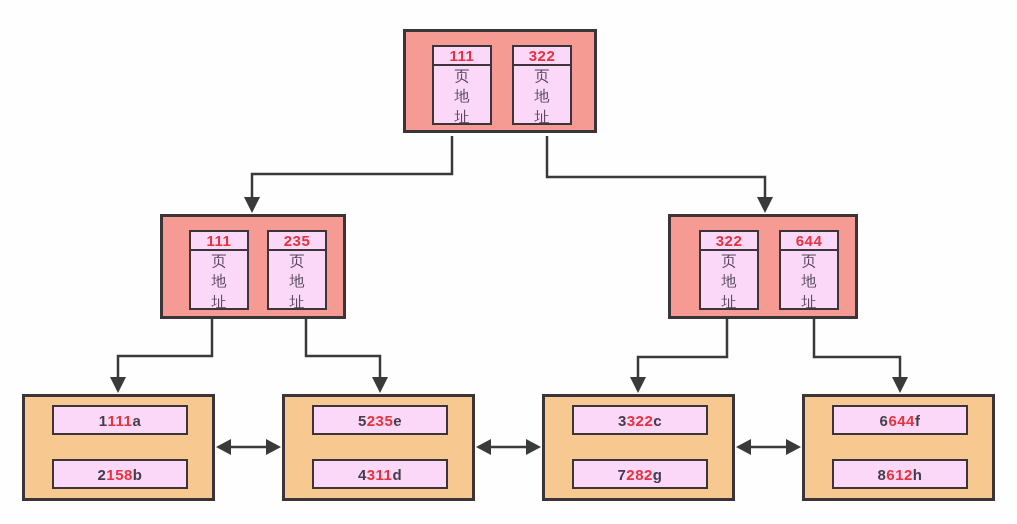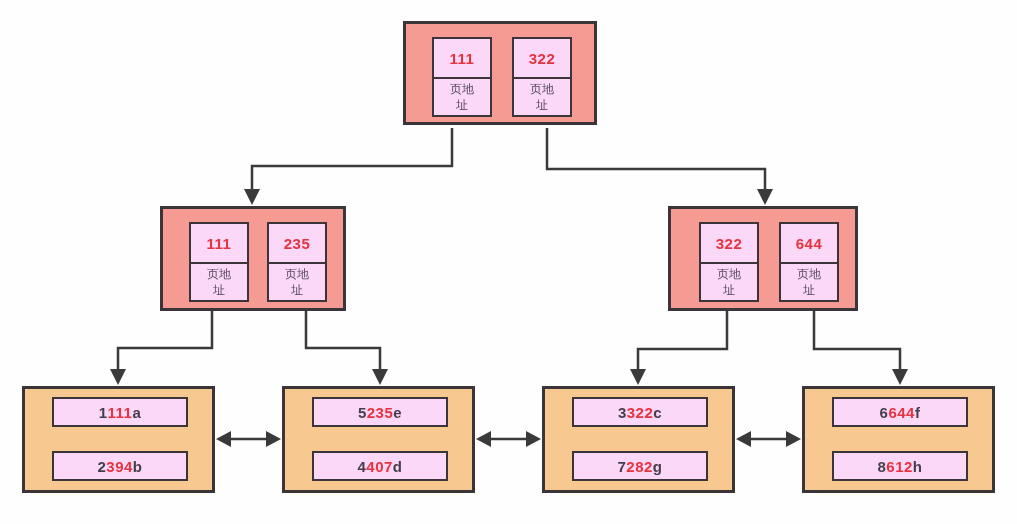--- a/index.html
+++ b/index.html
@@ -2,21 +2,21 @@
 <html><head>
 <meta charset="utf-8">
 <style>
   html,body{margin:0;padding:0;}
   body{
     width:1017px;height:524px;
     background:#fefefe;
     font-family:"Liberation Sans","DejaVu Sans",sans-serif;
     position:relative;overflow:hidden;
   }
-  .canvas{position:absolute;left:0;top:8px;width:1017px;height:421px;}
+  .canvas{position:absolute;left:0;top:16px;width:1017px;height:421px;}
   .connectors{position:absolute;left:0;top:0;width:1017px;height:524px;pointer-events:none;}
 
   
   .inode{
     position:absolute;
     background:#F59B93;
     border:3px solid #3B3439;
     box-sizing:border-box;
   }
   .cell{
@@ -27,22 +27,22 @@
     box-sizing:border-box;
     display:flex;flex-direction:column;
   }
   .cell .key{
     height:38px;display:flex;align-items:center;justify-content:center;
     color:#E5333F;font-weight:bold;font-size:15px;letter-spacing:0.5px;
   }
   .cell .addr{
     flex:1;border-top:2px solid #3B3439;
     display:flex;align-items:center;justify-content:center;text-align:center;
-    color:#54455A;font-size:12px;line-height:1.35;
-    padding:0 12px;word-break:break-all;
+    color:#54455A;font-size:15px;line-height:1.35;
+    padding:0 20px;word-break:break-all;
   }
 
   
   .leaf{
     position:absolute;
     width:193px;height:107px;
     background:#F8C891;
     border:3px solid #3B3439;
     box-sizing:border-box;
   }
@@ -145,34 +145,34 @@
   </div>
 
   <div class="leaf" style="left:22px;top:378px;">
     <div class="leafrow row1">
       <span>1</span>
         <span class="hl">111</span>
         <span>a</span>
     </div>
     <div class="leafrow row2">
       <span>2</span>
-        <span class="hl">394</span>
+        <span class="hl">158</span>
         <span>b</span>
     </div>
   </div>
 
   <div class="leaf" style="left:282px;top:378px;">
     <div class="leafrow row1">
       <span>5</span>
         <span class="hl">235</span>
         <span>e</span>
     </div>
     <div class="leafrow row2">
       <span>4</span>
-        <span class="hl">407</span>
+        <span class="hl">311</span>
         <span>d</span>
     </div>
   </div>
 
   <div class="leaf" style="left:542px;top:378px;">
     <div class="leafrow row1">
       <span>3</span>
         <span class="hl">322</span>
         <span>c</span>
     </div>

